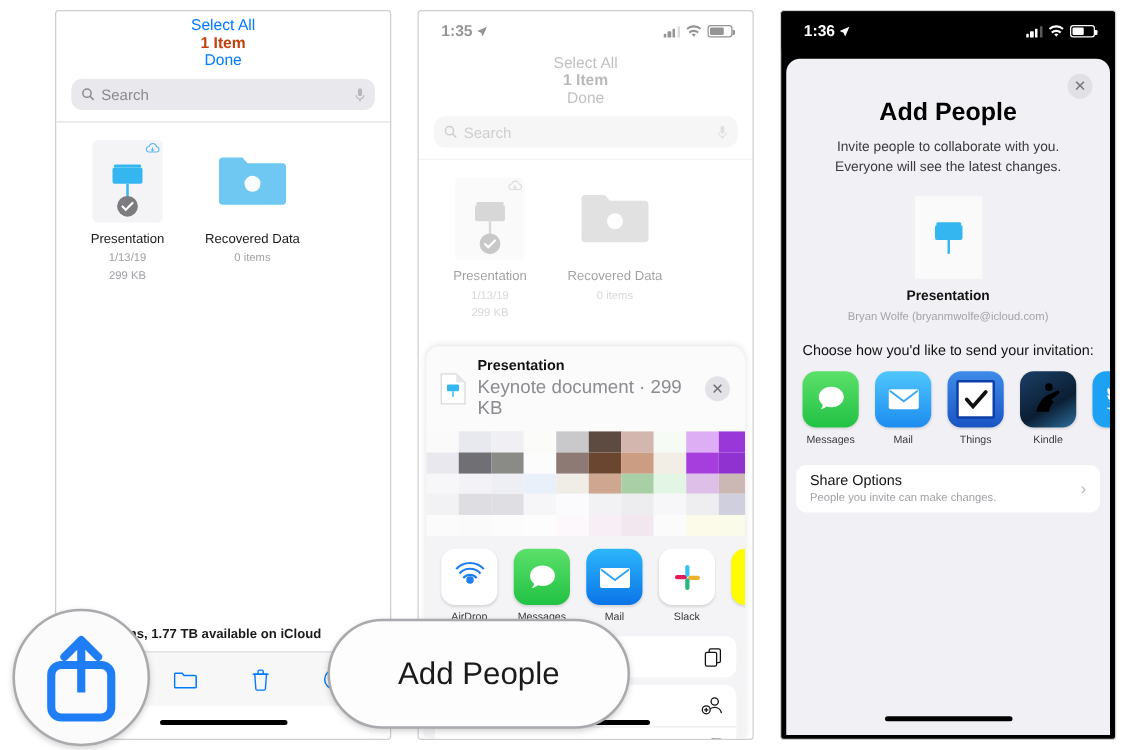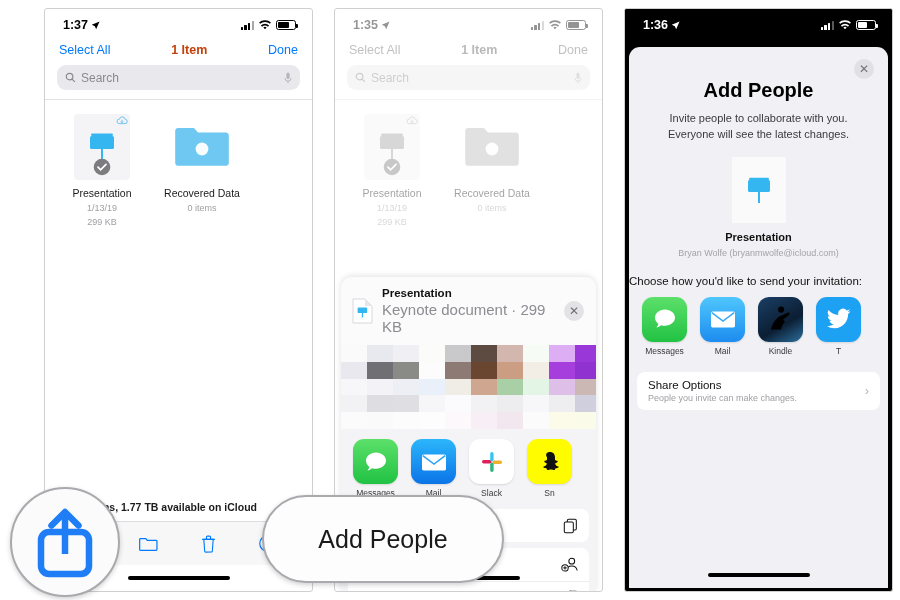--- a/index.html
+++ b/index.html
@@ -42,22 +42,22 @@
   .bars i:nth-child(1){height:3px}.bars i:nth-child(2){height:5px}
   .bars i:nth-child(3){height:7px}.bars i:nth-child(4){height:9px; opacity:.35}
   .batt { width: 20px; height: 10px; border: 1.2px solid currentColor;
           border-radius: 2.6px; position: relative; padding: 1px; }
   .batt:after { content:''; position:absolute; right:-3px; top:3px; width:1.6px;
                 height:4px; background: currentColor; border-radius: 0 1px 1px 0; }
   .batt span { display:block; height:100%; background: currentColor; border-radius:1px; }
 
   
   .navbar {
-    display: flex; justify-content: space-between;
-    padding: 4px 14px 8px; font-size: 12.5px;
+    display: flex; align-items: center; justify-content: space-between;
+    padding: 4px 14px 8px; font-size: 12.5px; flex-direction: column;
   }
   .nav-side { color: #007aff; }
   .nav-title { font-weight: bold; color: #c2410c; font-size: 12.5px; }
 
   .searchwrap { padding: 0 12px 9px; }
   .searchbar {
     background: #e9e9ed; border-radius: 9px; height: 25px;
     display: flex; align-items: center; gap: 5px; padding: 0 8px;
     font-size: 12px; color: #8a8a8e;
   }
@@ -155,21 +155,21 @@
   .ap-title { text-align: center; font-size: 20px; font-weight: bold;
               color: #000; padding-top: 32px; }
   .ap-desc { text-align: center; font-size: 11px; color: #3a3a3c;
              padding: 9px 24px 0; line-height: 1.45; }
   .ap-doc { text-align: center; margin-top: 14px; }
   .ap-docthumb { width: 54px; height: 66px; background: #fafafa;
                  margin: 0 auto; display: flex; align-items: center;
                  justify-content: center; }
   .ap-docname { font-size: 11px; font-weight: bold; color: #111; margin-top: 8px; }
   .ap-owner { font-size: 9px; color: #a3a3a8; margin-top: 5px; }
-  .ap-choose { font-size: 11.5px; color: #111; margin-top: 17px; }
+  .ap-choose { text-align: center; font-size: 11.5px; color: #111; margin-top: 17px; }
   .ap-apps { display: flex; gap: 13px; padding: 10px 10px 0 13px; overflow: hidden; }
   .ap-options {
     margin: 16px 8px 0; background: #fff; border-radius: 8px;
     padding: 7px 11px; display: flex; align-items: center;
     justify-content: space-between;
   }
   .ap-opt-title { font-size: 11.5px; color: #111; }
   .ap-opt-sub { font-size: 9px; color: #a0a0a5; margin-top: 2px; }
   .chev { color: #b8b8bd; font-size: 13px; }
 
@@ -191,42 +191,20 @@
     font-size: 25px; color: #1a1a1a; z-index: 50;
   }
 </style>
 </head>
 <body>
 
 <div class="stage">
 
   <div class="phone" id="phone1">
 
-    <div class="statusbar">
-      <div class="st-left">
-        <span>1:37</span>
-        <svg class="loc-arrow" viewBox="0 0 10 10">
-          <path d="M9.5.5L.8 4.3l3.5 1.4 1.4 3.5z" fill="#000"></path>
-          </svg>
-      </div>
-      <div class="st-right">
-        <span class="bars">
-            <i></i>
-            <i></i>
-            <i></i>
-            <i></i>
-          </span>
-        <svg width="14" height="11" viewBox="0 0 16 12">
-          <path d="M8 10.4l1.9-2.2a2.9 2.9 0 00-3.8 0zM8 6.1c1.3 0 2.5.5 3.4 1.3l1.3-1.5A7.1 7.1 0 008 4a7.1 7.1 0 00-4.7 1.9l1.3 1.5A5 5 0 018 6.1zM8 2c2.1 0 4 .8 5.5 2.1l1.3-1.5A9.2 9.2 0 008 0a9.2 9.2 0 00-6.8 2.6l1.3 1.5A8 8 0 018 2z" fill="#000"></path>
-          </svg>
-        <span class="batt">
-            <span style="width:68%"></span>
-          </span>
-      </div>
-    </div>
 
     <div class="navbar">
       <span class="nav-side">Select All</span>
       <span class="nav-title">1 Item</span>
       <span class="nav-side">Done</span>
     </div>
 
     <div class="searchwrap">
       <div class="searchbar">
         <svg width="11" height="11" viewBox="0 0 12 12">
@@ -473,20 +451,31 @@
             <span style="background:#8f32cf"></span>
             <span style="background:#cbb8b4"></span>
             <span style="background:#cfcfdd"></span>
             <span style="background:#fbfbea"></span>
           </div>
 
       </div>
 
       <div class="approw">
         <div class="app">
+          <div class="appicon" style="background:#fff">
+            <svg width="30" height="30" viewBox="0 0 30 30">
+              <circle cx="15" cy="17" r="3" fill="#1f7df5"></circle>
+              <path d="M9.6 15.4a7 7 0 0110.8 0" fill="none" stroke="#1f7df5" stroke-width="1.7"></path>
+              <path d="M6.6 11.8a11.2 11.2 0 0116.8 0" fill="none" stroke="#1f7df5" stroke-width="1.7"></path>
+              <path d="M4 8.2a15 15 0 0122 0" fill="none" stroke="#1f7df5" stroke-width="1.7"></path>
+              </svg>
+          </div>
+          <div class="applabel">AirDrop</div>
+        </div>
+        <div class="app">
           <div class="appicon" style="background:linear-gradient(#5ce06a,#21c244)">
             <svg width="28" height="28" viewBox="0 0 28 28">
               <path d="M14 4.4c5.6 0 10 3.6 10 8.2s-4.4 8.2-10 8.2c-1.4 0-2.7-.2-3.9-.6-1.3 1.1-3 2-4.6 2.2.9-1 1.6-2.2 1.8-3.4A8.4 8.4 0 014 12.6C4 8 8.4 4.4 14 4.4z" fill="#fff"></path>
               </svg>
           </div>
           <div class="applabel">Messages</div>
         </div>
         <div class="app">
           <div class="appicon" style="background:linear-gradient(#2cb6fb,#0b74e8)">
             <svg width="28" height="22" viewBox="0 0 28 22">
@@ -607,20 +596,30 @@
         <div class="app">
           <div class="appicon" style="background:linear-gradient(#4fc6fc,#1d8cf0)">
             <svg width="28" height="22" viewBox="0 0 28 22">
               <rect x="2" y="3.4" width="24" height="16" rx="1.6" fill="#fff"></rect>
               <path d="M2.8 4.6L14 13 25.2 4.6" fill="none" stroke="#37a8f6" stroke-width="1.5"></path>
               </svg>
           </div>
           <div class="applabel">Mail</div>
         </div>
         <div class="app">
+          <div class="appicon" style="background:linear-gradient(#3e8ce8,#1a54c4)">
+            <div style="width:31px;height:31px;background:#fff;border:2.4px solid #0d3fa8;border-radius:2px;display:flex;align-items:center;justify-content:center">
+              <svg width="20" height="17" viewBox="0 0 20 17">
+                <path d="M2.4 8.6l5 5.6L17.6 2.6" fill="none" stroke="#111" stroke-width="3" stroke-linecap="round"></path>
+                </svg>
+            </div>
+          </div>
+          <div class="applabel">Things</div>
+        </div>
+        <div class="app">
           <div class="appicon" style="background:linear-gradient(150deg,#1b3f66,#0b1e33 60%,#2d6f9e)">
             <svg width="32" height="32" viewBox="0 0 32 32">
               <path d="M13 6.6a3.1 3.1 0 116.2 0 3.1 3.1 0 01-6.2 0zM6 26.4c1.2-5.6 4.6-10.6 8.4-13l5.6 5.2c-2.4 2.6-3.6 5.4-3.8 7.8z" fill="#000"></path>
               <path d="M14.4 13.4l9.2-4.2c1 .8 1.4 2 .6 2.8l-8 6z" fill="#000"></path>
               </svg>
           </div>
           <div class="applabel">Kindle</div>
         </div>
         <div class="app">
           <div class="appicon" style="background:#1da1f2">

